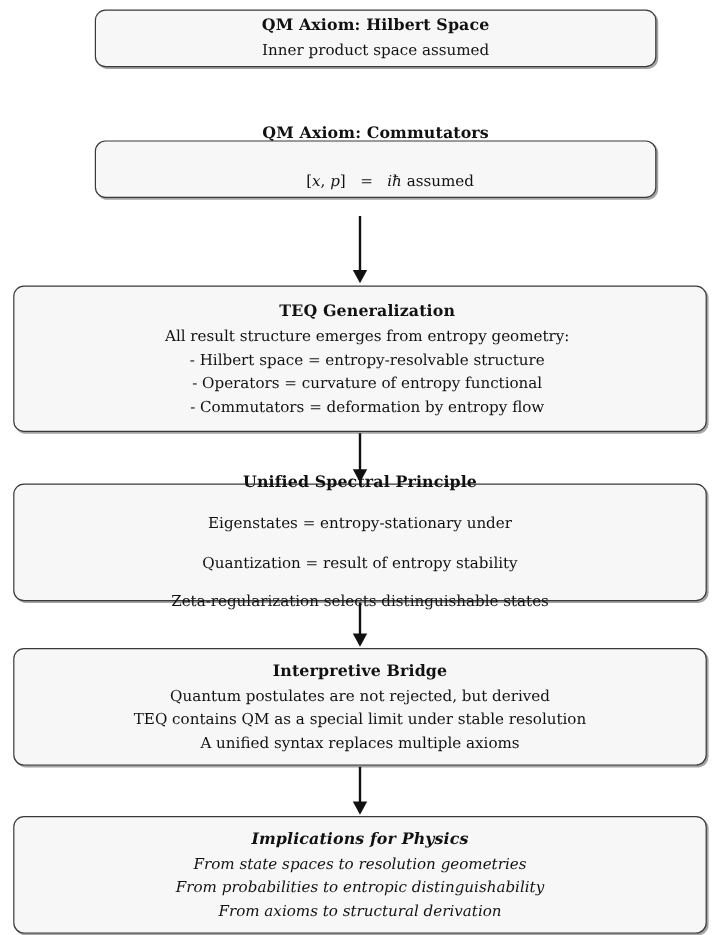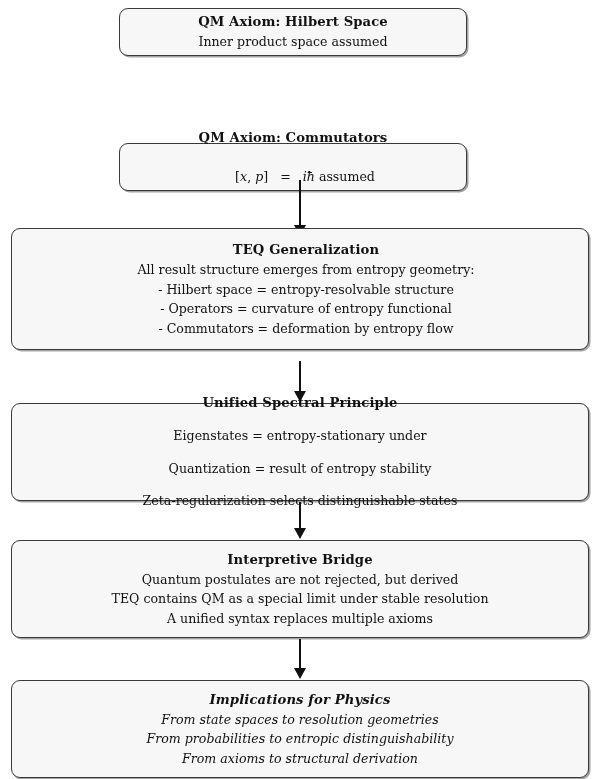--- a/index.html
+++ b/index.html
@@ -49,34 +49,33 @@
 
   .node-line {
     font-size: 12.6px;
     line-height: 1.55;
     white-space: nowrap;
   }
 
   
   .axiom {
     left: 79px;
-    width: 348px;
+    width: 468px;
     height: 48px;
-    margin-left: 40px;
   }
   #axiom-hilbert     { top: 8px; }
   #axiom-hermitian   { top: 70px; }
-  #axiom-commutators { top: 143px; }
+  #axiom-commutators { top: 117px; }
 
   
   .wide {
     left: 11px;
     width: 578px;
   }
-  #node-teq        { top: 228px; height: 122px; padding-left: 20px; }
+  #node-teq        { top: 238px; height: 122px; padding-left: 20px; }
   #node-spectral   { top: 403px; height: 98px; gap: 13px; }
   #node-bridge     { top: 540px; height: 98px; }
   #node-implications { top: 680px; height: 98px; font-style: italic; }
 
   
   .math-line {
     font-size: 12.6px;
     line-height: 1.55;
     white-space: pre;
   }

